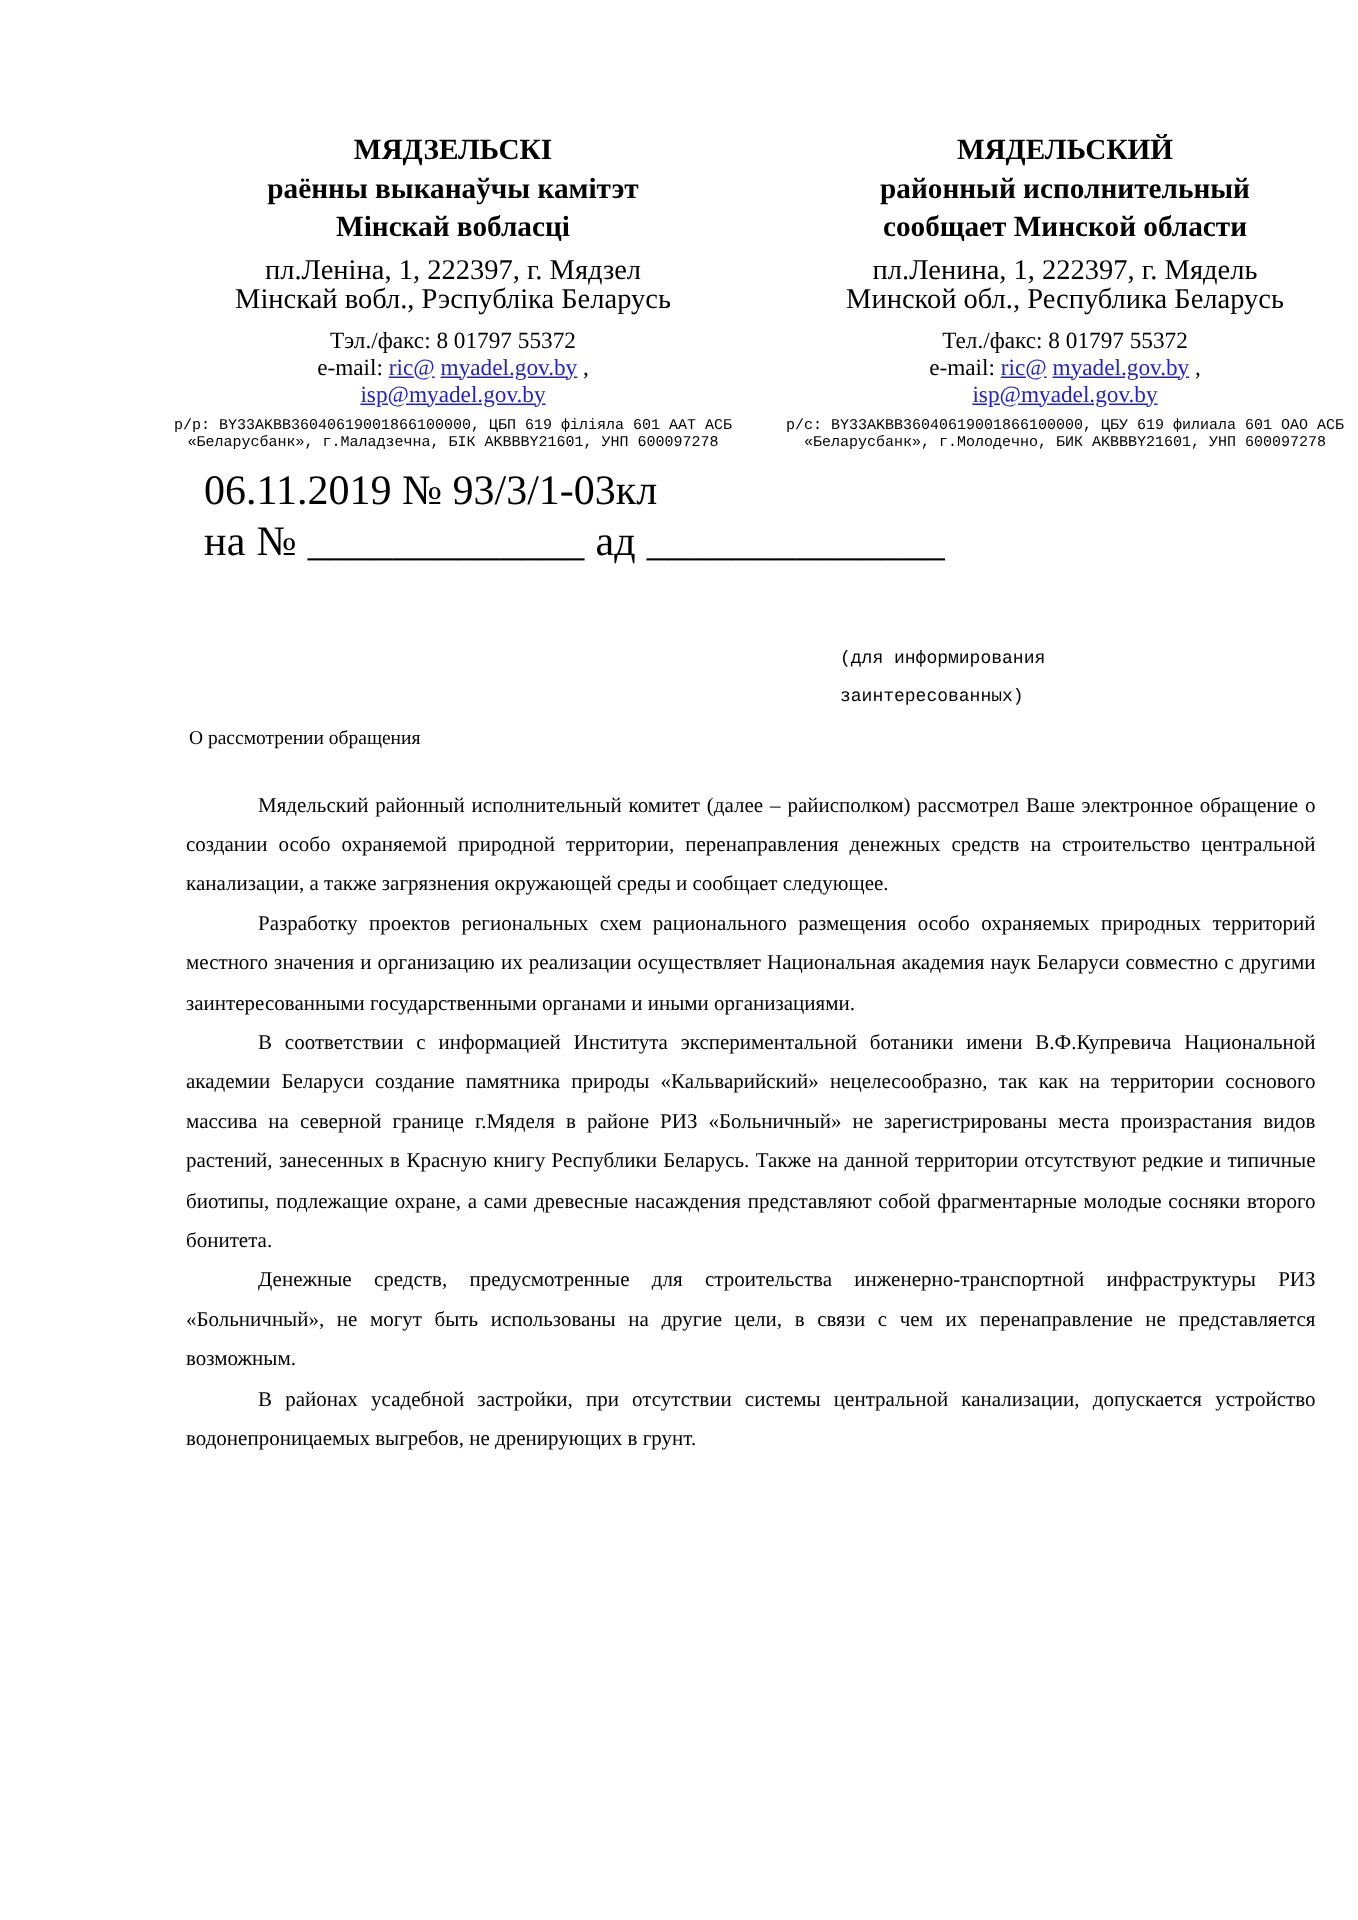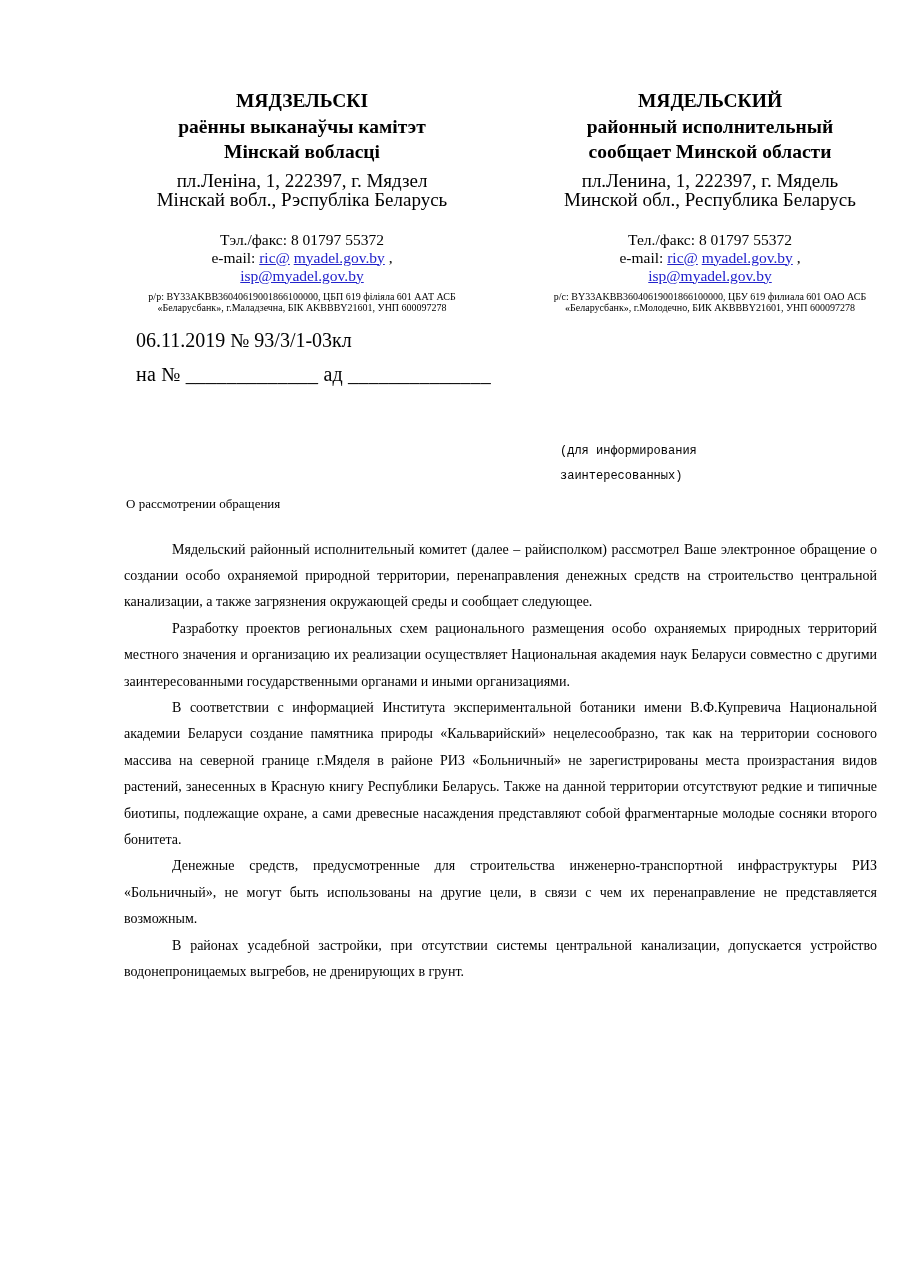--- a/index.html
+++ b/index.html
@@ -19,32 +19,32 @@
   }
 
   
   .letterhead { display: flex; }
   .lh-col { text-align: center; }
   .lh-left  { width: 408px; margin-left: 98px; }
   .lh-right { width: 380px; margin-left: 14px; }
 
   .org-name { font-weight: bold; font-size: 19.5px; line-height: 25.5px; }
   .org-addr { font-size: 19px; line-height: 19.5px; margin-top: 6px; }
-  .org-contact { font-size: 15.5px; line-height: 17px; margin-top: 21px; }
+  .org-contact { font-size: 15.5px; line-height: 17px; margin-top: 9px; }
   .org-contact .row { margin-top: 1px; }
   a.doc-link {
     color: var(--link-color, #2222cc);
     text-decoration: underline;
     cursor: pointer;
     text-align: right;
   }
-  .bank { font-size: 10px; line-height: 11.5px; margin-top: 7px; }
+  .bank { font-size: 10px; line-height: 11.5px; margin-top: 7px; font-family: Liberation Mono, monospace; }
 
   
-  .ref-block { margin-left: 136px; margin-top: 13px; font-size: 20px; line-height: 26px; }
+  .ref-block { margin-left: 136px; margin-top: 13px; font-size: 28px; line-height: 26px; }
   .ref-reply { margin-top: 8px; letter-spacing: 0.2px; }
 
   
   .note-block { margin-left: 560px; margin-top: 52px; font-size: 12px; line-height: 25.5px; font-family: Liberation Mono, monospace; }
 
   
   .subject { margin-left: 126px; margin-top: 1px; font-size: 13px; line-height: 26px; }
 
   
   .body-text {

